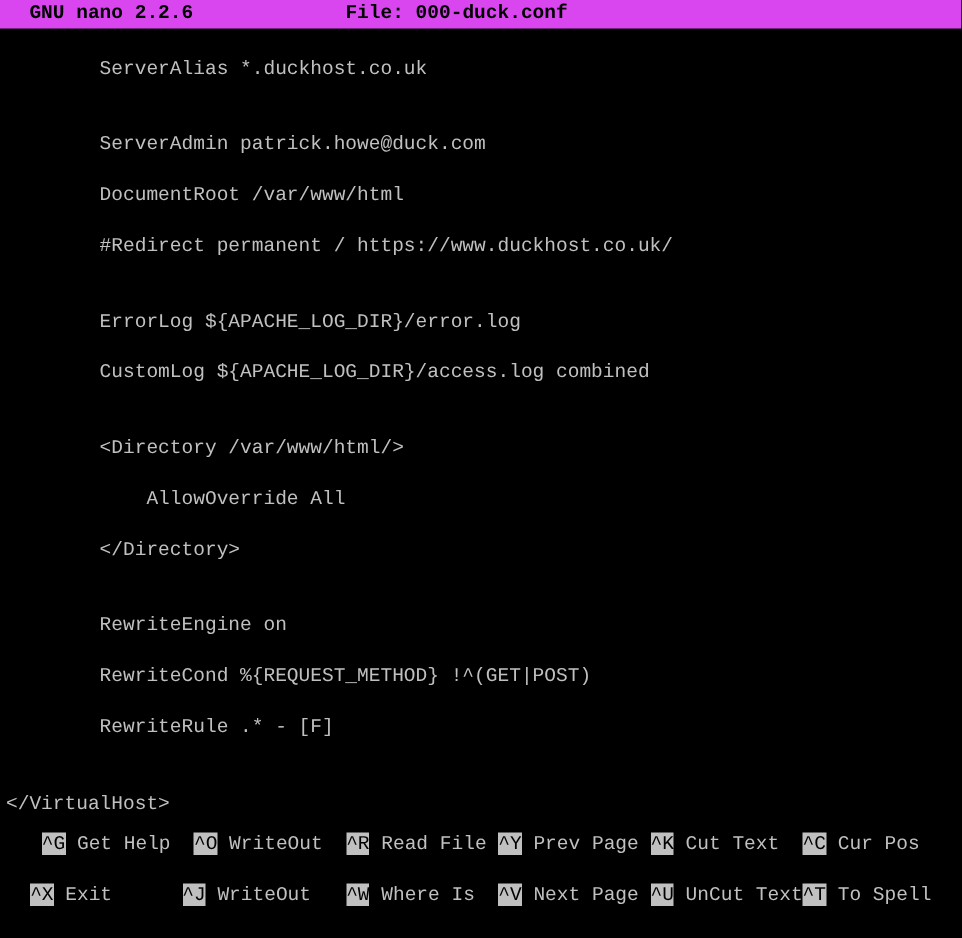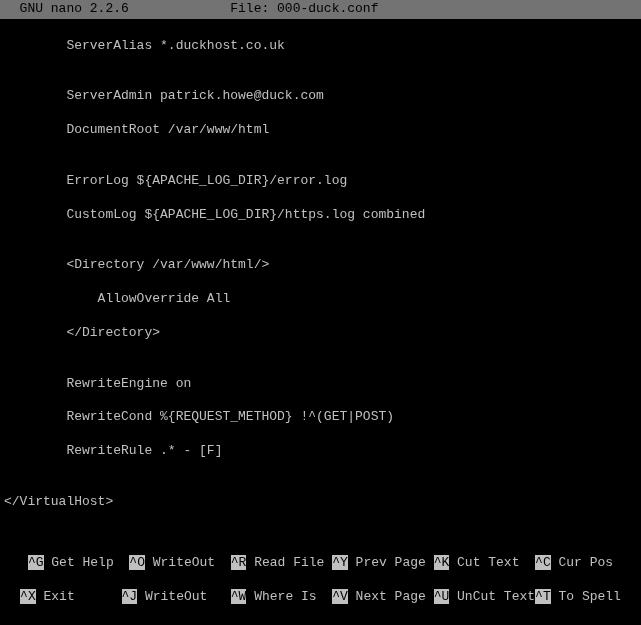--- a/index.html
+++ b/index.html
@@ -8,25 +8,25 @@
     font-family: "Courier New", monospace;
     font-size: 13px;
     line-height: 1.3;
     color: #c0c0c0;
     width: 641px;
     height: 625px;
     overflow: hidden;
     position: relative;
   }
   .titlebar {
-    background: #737373;
+    background: #d946ef;
     color: #000;
     padding: 1px 4px;
     white-space: pre;
-    font-weight: normal;
+    font-weight: bold;
   }
   .editor {
     padding: 2px 4px;
     white-space: pre;
     color: #c0c0c0;
   }
   .cursor-char {
     background: #00ff00;
     color: #000;
   }
@@ -48,23 +48,24 @@
 </head>
 <body>
 
 <div class="titlebar"><span>  GNU nano 2.2.6</span><span>             </span><span>File: 000-duck.conf</span></div>
 
 <div class="editor">
 <div>        ServerAlias *.duckhost.co.uk</div>
 <div></div>
 <div>        ServerAdmin patrick.howe@duck.com</div>
 <div>        DocumentRoot /var/www/html</div>
+<div>        #Redirect permanent / https://www.duckhost.co.uk/</div>
 <div></div>
 <div>        ErrorLog ${APACHE_LOG_DIR}/error.log</div>
-<div>        CustomLog ${APACHE_LOG_DIR}/https.log combined</div>
+<div>        CustomLog ${APACHE_LOG_DIR}/access.log combined</div>
 <div></div>
 <div>        &lt;Directory /var/www/html/&gt;</div>
 <div>            AllowOverride All</div>
 <div>        &lt;/Directory&gt;</div>
 <div></div>
 <div>        RewriteEngine on</div>
 <div>        RewriteCond %{REQUEST_METHOD} !^(GET|POST)</div>
 <div>        RewriteRule .* - [F]</div>
 <div></div>
 <div>&lt;/VirtualHost&gt;</div>

